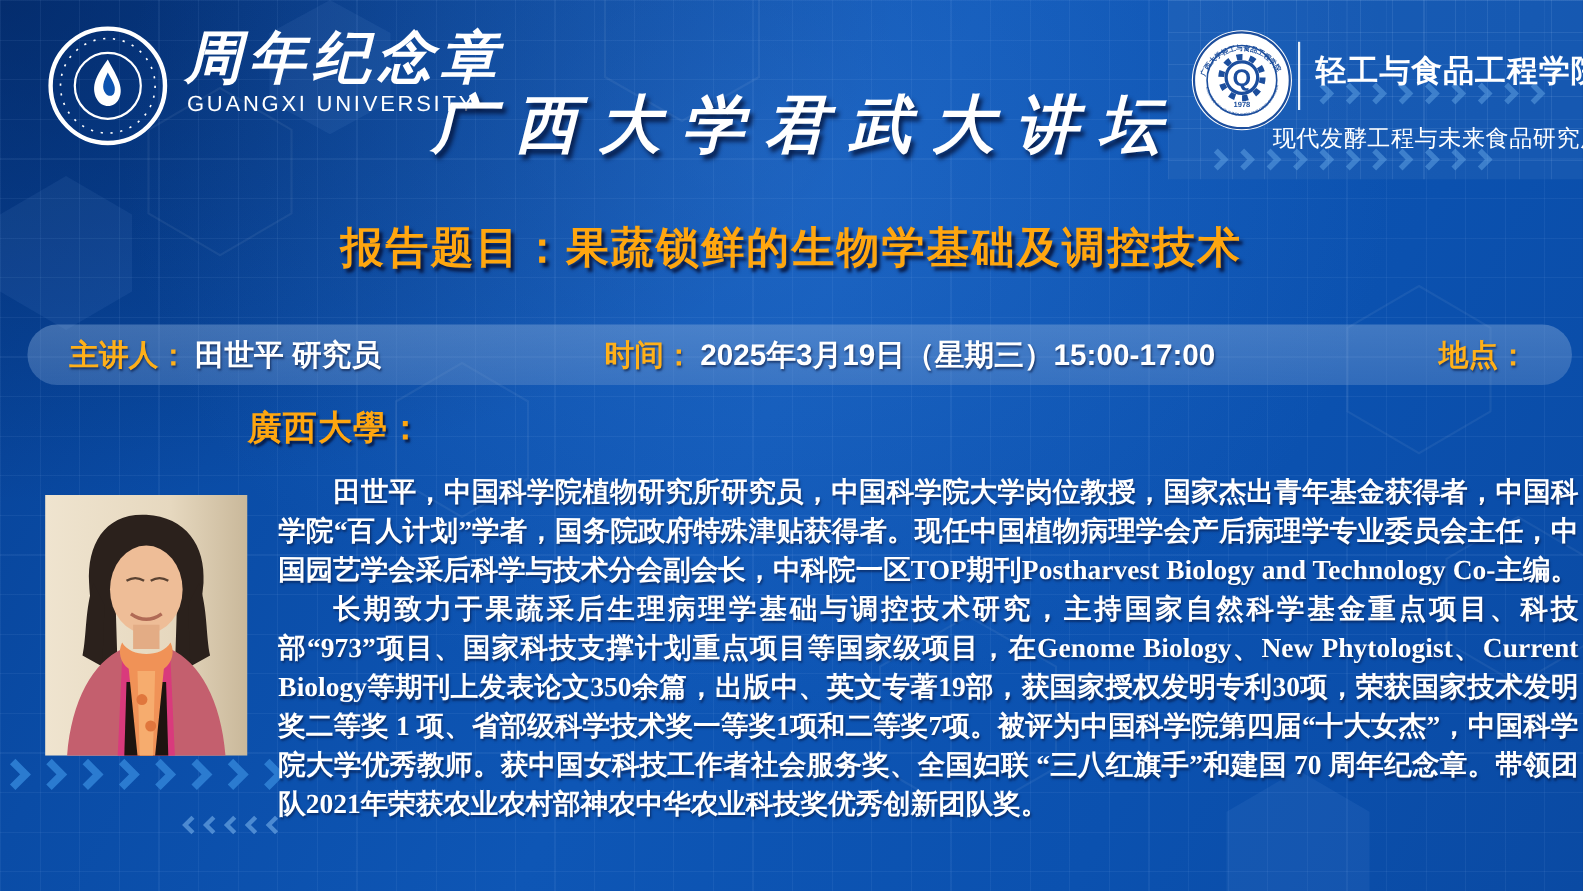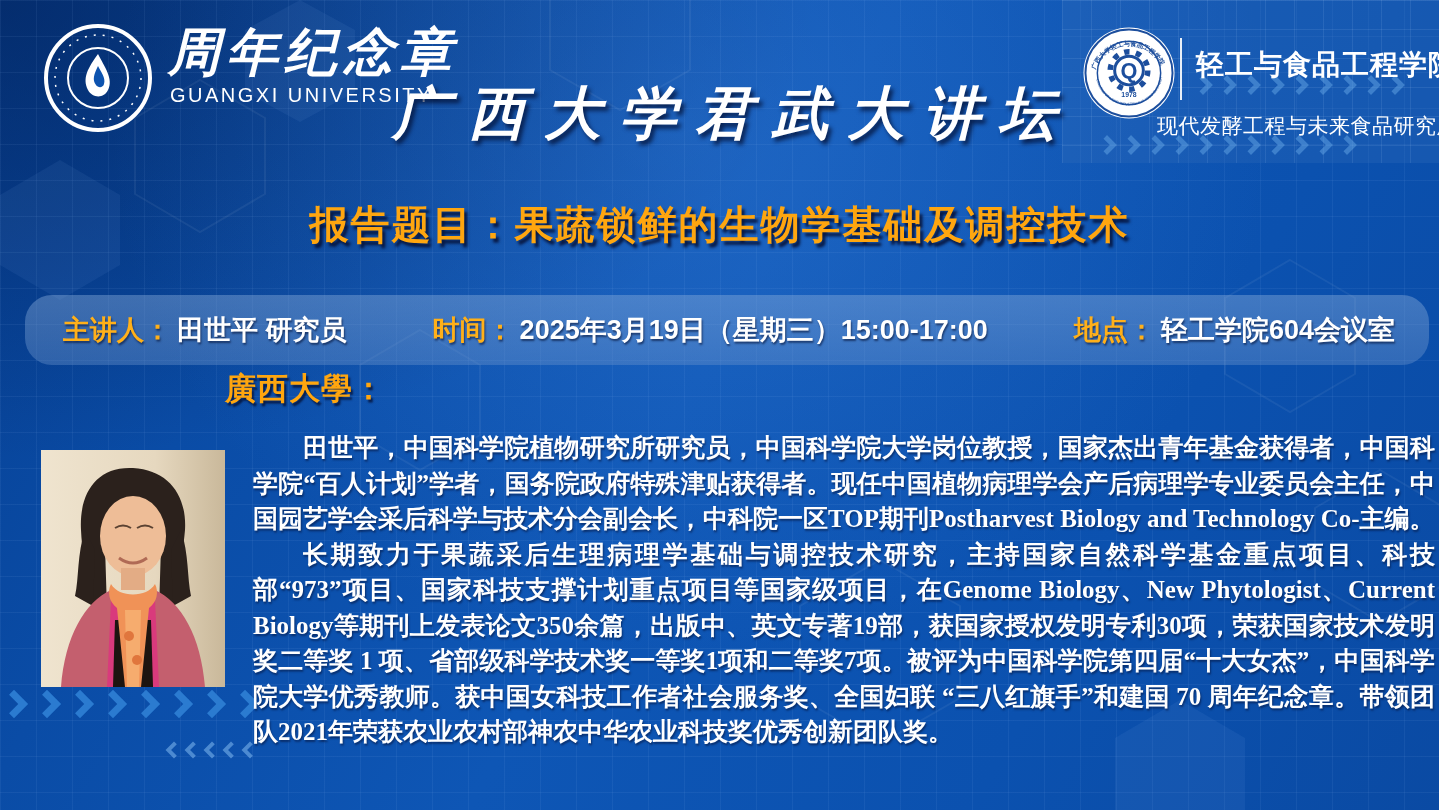--- a/index.html
+++ b/index.html
@@ -68,21 +68,21 @@
   .chv-left{color:rgba(130,185,240,0.55);gap:7px;}
   .chv-left .chv{width:8px;height:8px;border-width:4px 4px 0 0;transform:rotate(-135deg);}
   
   .topic-title{
     position:absolute;left:0;right:0;top:198px;text-align:center;
     font-size:39px;font-weight:900;letter-spacing:2px;color:#FFA60F;
     text-shadow:3px 4px 3px rgba(5,16,52,0.9);white-space:nowrap;
   }
   
   .info-bar{
-    position:absolute;left:25px;right:10px;top:295px;height:70px;
+    position:absolute;left:25px;right:10px;top:295px;height:55px;
     background:linear-gradient(to bottom, rgba(140,175,220,0.42), rgba(110,150,205,0.38));
     border-radius:27px;display:flex;align-items:center;
     padding:0 34px 0 38px;box-sizing:border-box;justify-content:space-between;
     font-size:27px;font-weight:700;white-space:nowrap;
   }
   .info-group{display:flex;align-items:center;}
   .info-label{color:#FFB019;margin-right:6px;text-shadow:1px 2px 2px rgba(5,16,52,0.6);}
   .info-value{color:#fff;text-shadow:1px 2px 2px rgba(5,16,52,0.6);}
   
   .bio-heading{
@@ -189,21 +189,20 @@
     <div class="info-group">
       <span class="info-label">主讲人：</span>
       <span class="info-value">田世平 研究员</span>
     </div>
     <div class="info-group">
       <span class="info-label">时间：</span>
       <span class="info-value">2025年3月19日（星期三）15:00-17:00</span>
     </div>
     <div class="info-group">
       <span class="info-label">地点：</span>
-      <span class="info-value">轻工学院604会议室</span>
     </div>
   </div>
 
   <div class="bio-heading">廣西大學：</div>
 
   <svg class="speaker-photo" viewBox="0 0 184 237">
     <defs>
       <linearGradient id="phbg" x1="0" y1="0" x2="1" y2="0">
         <stop offset="0" stop-color="#efe4cf"></stop>
         <stop offset="0.62" stop-color="#e6d8bf"></stop>

